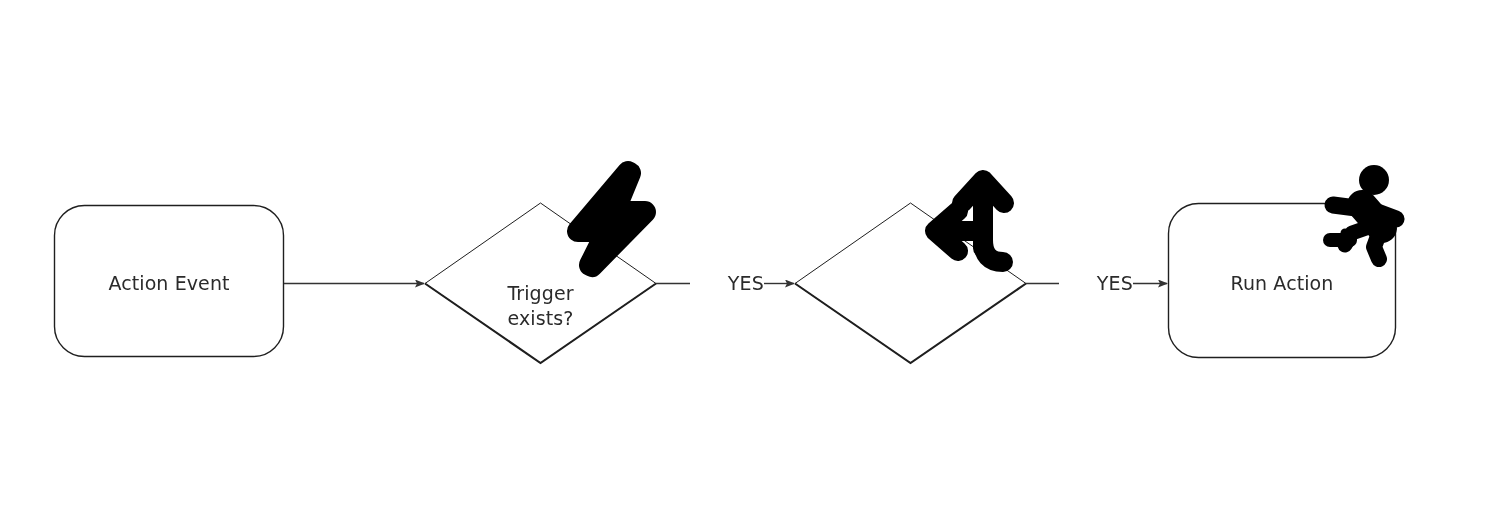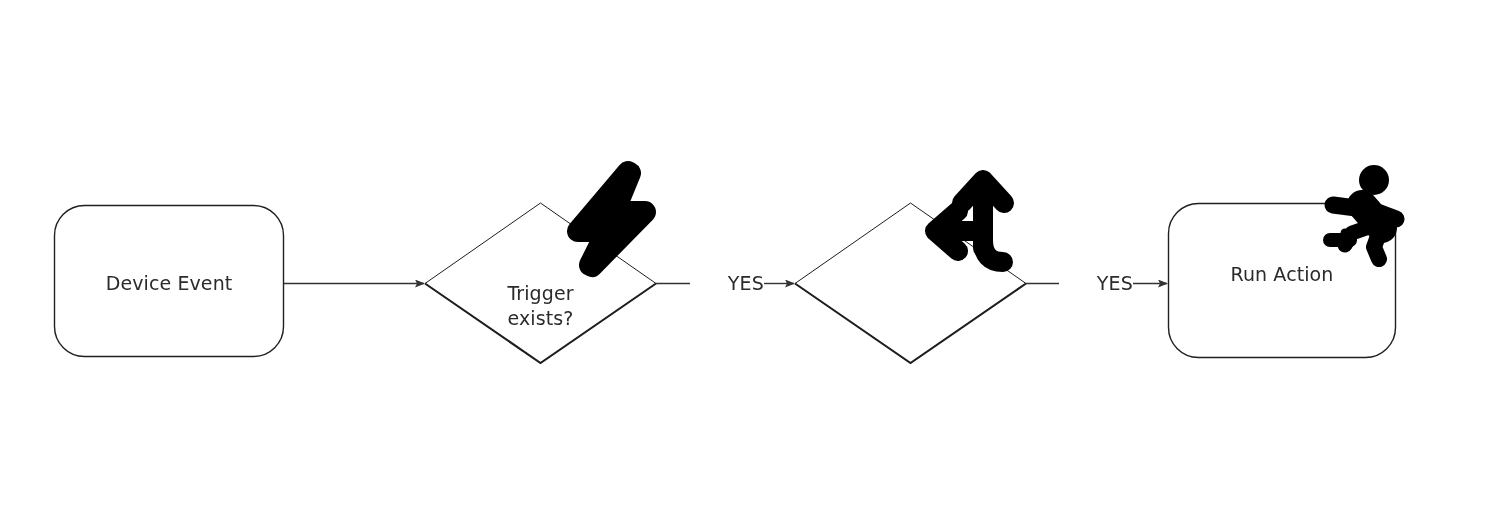--- a/index.html
+++ b/index.html
@@ -37,21 +37,21 @@
     color: #2b2b2b;
     font-size: 19px;
     line-height: 22px;
     text-align: right;
     letter-spacing: 0.2px;
   }
   
   #label-device-event { left: 54px;  top: 271px; width: 230px; }
   #label-trigger      { left: 425px; top: 258px; width: 231px; margin-top: 23px; }
   #label-condition    { left: 795px; top: 258px; width: 231px; }
-  #label-run-action   { left: 1168px;top: 262px; width: 228px; }
+  #label-run-action   { left: 1168px;top: 271px; width: 228px; }
   #label-yes-1        { left: 690px; top: 272px; width: 74px; }
   #label-yes-2        { left: 1059px;top: 272px; width: 74px; }
 </style>
 </head>
 <body>
 
 <div id="canvas">
 
   <svg class="flow-svg" viewBox="0 0 1485 523">
     <defs>
@@ -108,21 +108,21 @@
 
       <path d="M1381,228 L1374,247 L1379,259" stroke="#000000" stroke-width="16" stroke-linecap="round" stroke-linejoin="round" fill="none"></path>
 
       <path d="M1372,226 L1352,233 L1345,245" stroke="#000000" stroke-width="15" stroke-linecap="round" stroke-linejoin="round" fill="none"></path>
 
       <path d="M1330,240 L1350,240" stroke="#000000" stroke-width="14" stroke-linecap="round" fill="none"></path>
       <path d="M1345,233 L1352,240 L1345,247" stroke="#000000" stroke-width="9" stroke-linecap="round" stroke-linejoin="round" fill="none"></path>
     </g>
   </svg>
 
-  <div class="node-label" id="label-device-event">Device Event</div>
+  <div class="node-label" id="label-device-event">Action Event</div>
 
   <div class="node-label" id="label-trigger">Trigger
 exists?</div>
 
 
   <div class="node-label" id="label-run-action">Run Action</div>
 
   <div class="edge-label" id="label-yes-1">YES</div>
 
   <div class="edge-label" id="label-yes-2">YES</div>

